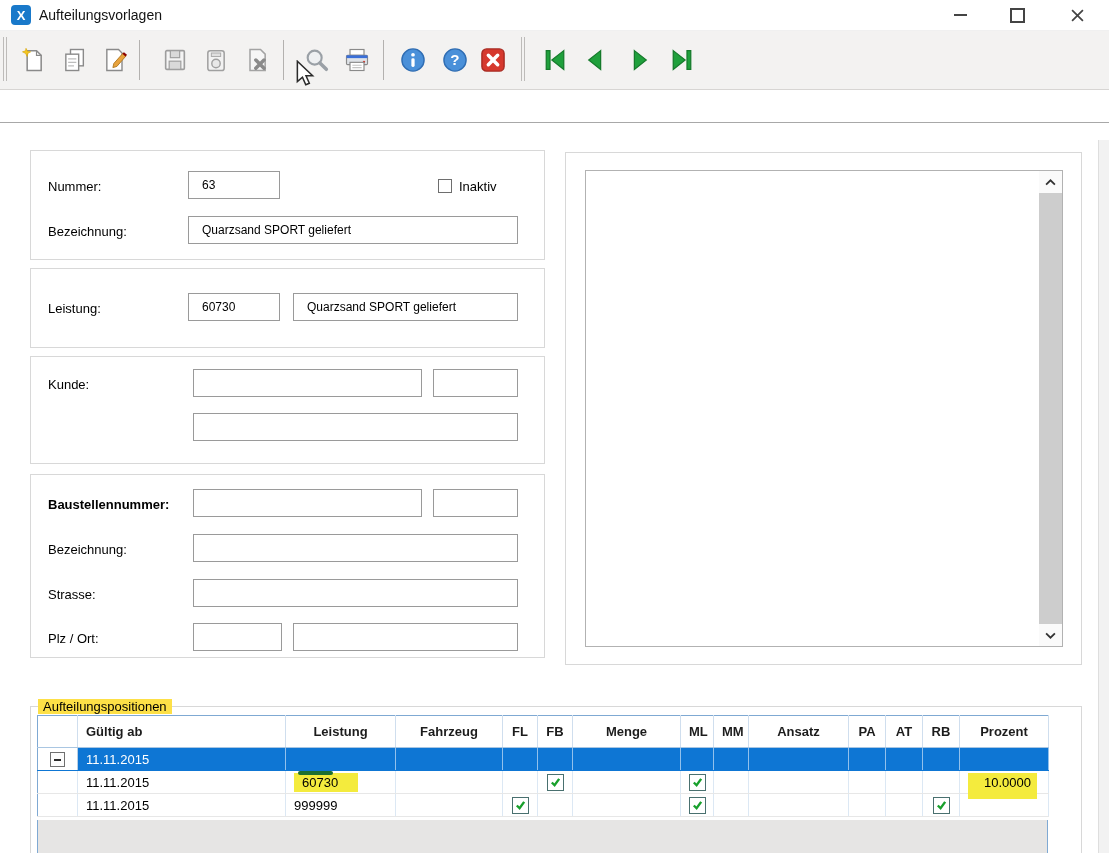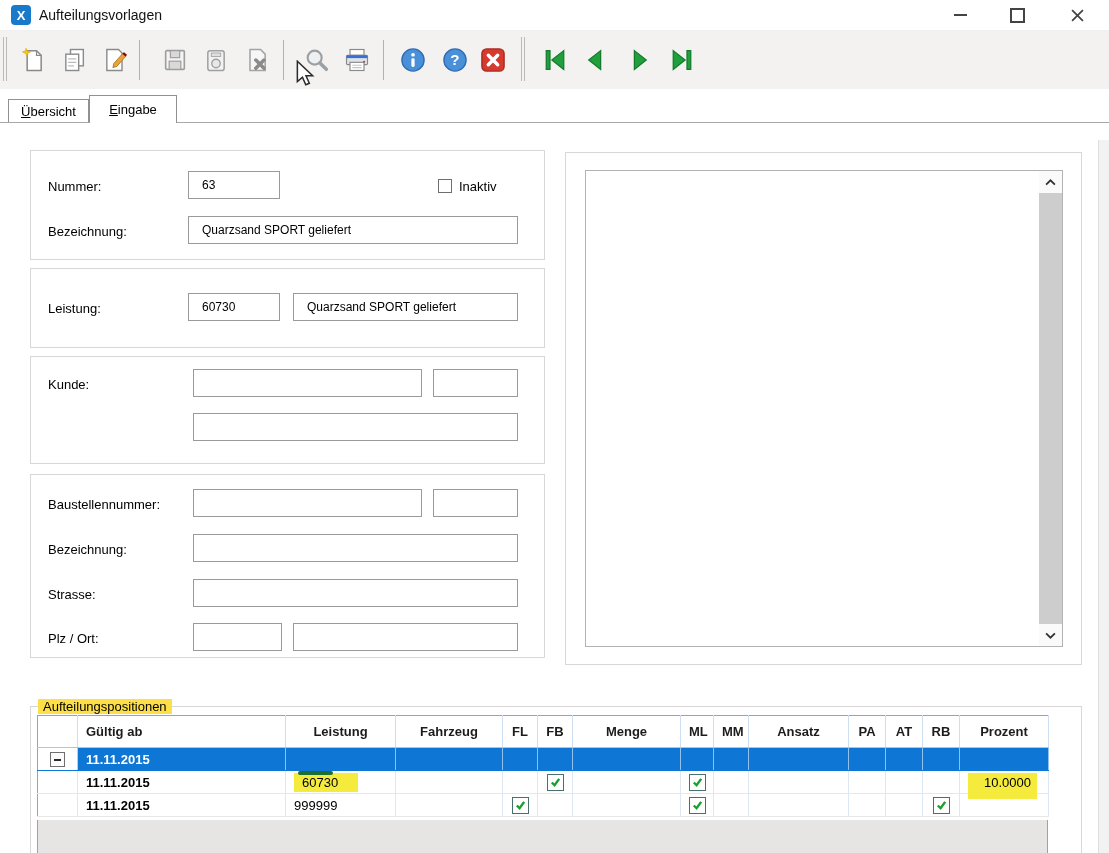--- a/index.html
+++ b/index.html
@@ -50,21 +50,21 @@
 
   
   .pos-label{position:absolute;left:38px;top:699px;background:#fde047;padding:0 5px;z-index:2;}
   .pos-group{left:30px;top:706px;width:1052px;height:160px;}
   table.grid{position:absolute;left:37px;top:715px;width:1011px;border-collapse:collapse;table-layout:fixed;
              border:1px solid #7fa9d3;background:#14b8a6;font-size:13px;}
   table.grid th{height:32px;background:#fff;font-weight:bold;color:#1c1c1c;border-right:1px solid #cfdeee;
                 border-bottom:1px solid #a9c6e2;padding:0 8px;box-sizing:border-box;overflow:hidden;white-space:nowrap;}
   table.grid td{height:23px;border-right:1px solid #dce8f4;border-bottom:1px solid #e7e7e7;padding:0 8px;
                 box-sizing:border-box;overflow:visible;white-space:nowrap;background:#fff;}
-  th.al,td.al{text-align:left;font-weight:bold;} th.ar,td.ar{} th.ac,td.ac{text-align:center;padding:0 2px;margin-left:20px;}
+  th.al,td.al{text-align:left;} th.ar,td.ar{} th.ac,td.ac{text-align:center;padding:0 2px;margin-left:20px;}
   tr.selected td{background:#0e76d4;color:#fff;border-right-color:rgba(255,255,255,.55);border-bottom-color:#0e76d4;}
   tr.selected td.expcell{background:#fff;border-right:1px solid #b9cfe4;}
   .expbox{display:inline-flex;align-items:center;justify-content:center;width:13px;height:13px;border:1px solid #6f6f6f;
           background:#fcfcfc;vertical-align:middle;}
   .expbox i{display:block;width:7px;height:2px;background:#2a2a2a;}
   .gridcb{display:inline-flex;align-items:center;justify-content:center;width:15px;height:15px;border:1px solid #49706f;
           background:#fff;vertical-align:middle;}
   .hl-leistung{position:relative;display:inline-block;background:#f4eb3d;padding:2px 20px 2px 8px;margin:-2px -20px -2px 0;z-index:2;}
   .hl-leistung::before{content:'';position:absolute;left:4px;top:-2px;width:55%;height:4px;background:#1d6f31;border-radius:2px;}
   .hl-prozent{position:relative;display:inline-block;background:#f4eb3d;padding:2px 6px 9px 16px;margin:-2px -12px -9px 0;z-index:2;}
@@ -199,28 +199,20 @@
           <path d="M5 4.5 L14.5 12 L5 19.5 z" fill="#1fa03c" stroke="#157a2b"></path>
           <rect x="16" y="4.5" width="3" height="15" fill="#1fa03c" stroke="#157a2b"></rect>
         </svg>
     </div>
   </div>
 
   <svg class="cursor" width="20" height="28" viewBox="0 0 14 22">
     <path d="M1 1 L1 17 L5 13.5 L7.6 19.5 L10.4 18.3 L7.8 12.4 L13 12.4 Z" fill="#fff" stroke="#2b2b2b" stroke-width="1.2"></path>
   </svg>
 
-  <div class="tabbar">
-    <div class="tab inactive">
-      <span><span class="fl">Ü</span><span>bersicht</span></span>
-    </div>
-    <div class="tab active">
-      <span><span class="fl">E</span><span>ingabe</span></span>
-    </div>
-  </div>
   <div class="panel"></div>
 
   <div class="group" style="left:30px;top:150px;width:515px;height:110px;"></div>
   <div class="lbl" style="left:48px;top:179px;">Nummer:</div>
   <input class="inp" style="left: 188px; top: 171px; width: 92px; height: 28px;" value="63">
   <div class="cbx" style="left:438px;top:179px;"></div>
   <div class="lbl" style="left:459px;top:179px;">Inaktiv</div>
   <div class="lbl" style="left:48px;top:224px;">Bezeichnung:</div>
   <input class="inp" style="left: 188px; top: 216px; width: 330px; height: 28px;" value="Quarzsand SPORT geliefert">
 
@@ -229,21 +221,21 @@
   <input class="inp" style="left: 188px; top: 293px; width: 92px; height: 28px;" value="60730">
   <input class="inp" style="left: 293px; top: 293px; width: 225px; height: 28px;" value="Quarzsand SPORT geliefert">
 
   <div class="group" style="left:30px;top:356px;width:515px;height:108px;"></div>
   <div class="lbl" style="left:48px;top:377px;">Kunde:</div>
   <input class="inp" style="left: 193px; top: 369px; width: 229px; height: 28px;" value="">
   <input class="inp" style="left: 433px; top: 369px; width: 85px; height: 28px;" value="">
   <input class="inp" style="left: 193px; top: 413px; width: 325px; height: 28px;" value="">
 
   <div class="group" style="left:30px;top:474px;width:515px;height:184px;"></div>
-  <div class="lbl" style="left:48px;top:497px;">Baustellennummer:</div>
+  <div class="lbl" style="left:48px;top:497px;font-weight:bold;">Baustellennummer:</div>
   <input class="inp" style="left: 193px; top: 489px; width: 229px; height: 28px;" value="">
   <input class="inp" style="left: 433px; top: 489px; width: 85px; height: 28px;" value="">
   <div class="lbl" style="left:48px;top:542px;">Bezeichnung:</div>
   <input class="inp" style="left: 193px; top: 534px; width: 325px; height: 28px;" value="">
   <div class="lbl" style="left:48px;top:587px;">Strasse:</div>
   <input class="inp" style="left: 193px; top: 579px; width: 325px; height: 28px;" value="">
   <div class="lbl" style="left:48px;top:631px;">Plz / Ort:</div>
   <input class="inp" style="left: 193px; top: 623px; width: 89px; height: 28px;" value="">
   <input class="inp" style="left: 293px; top: 623px; width: 225px; height: 28px;" value="">
 

